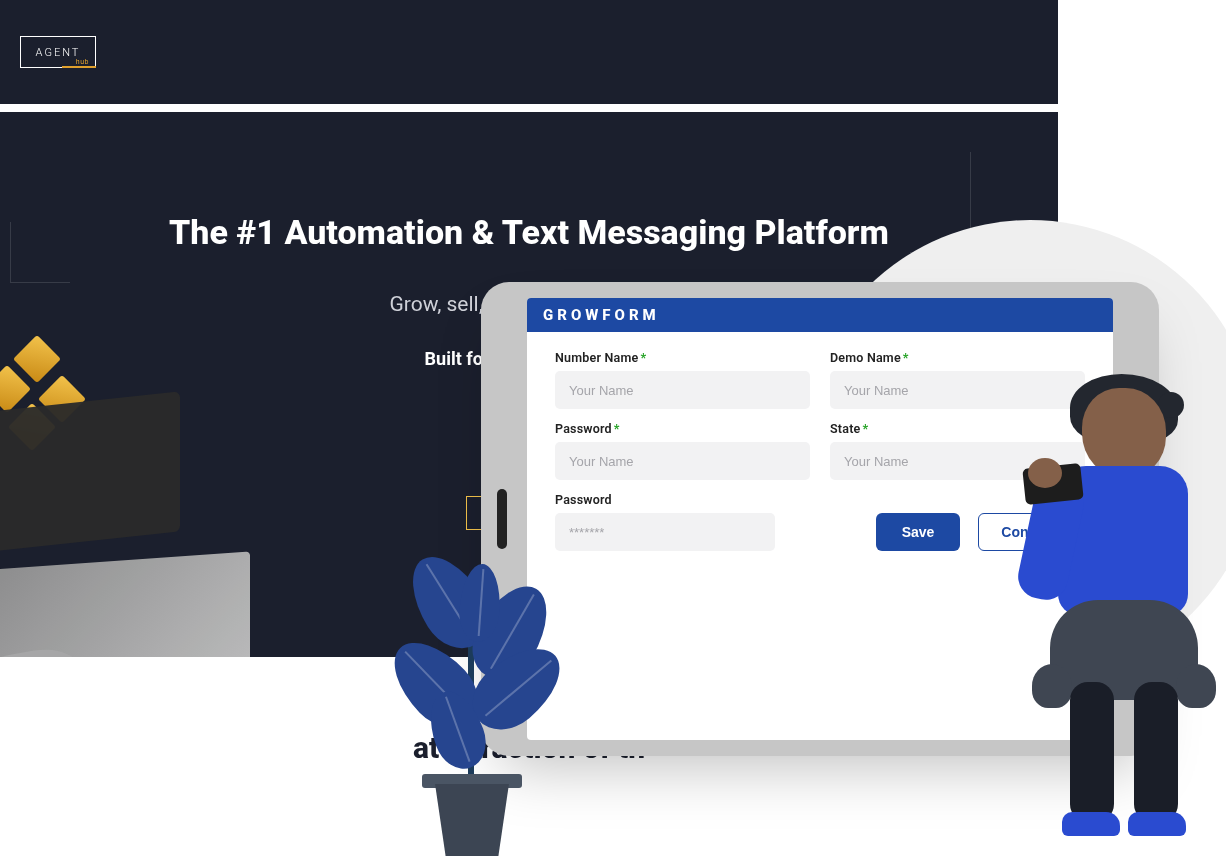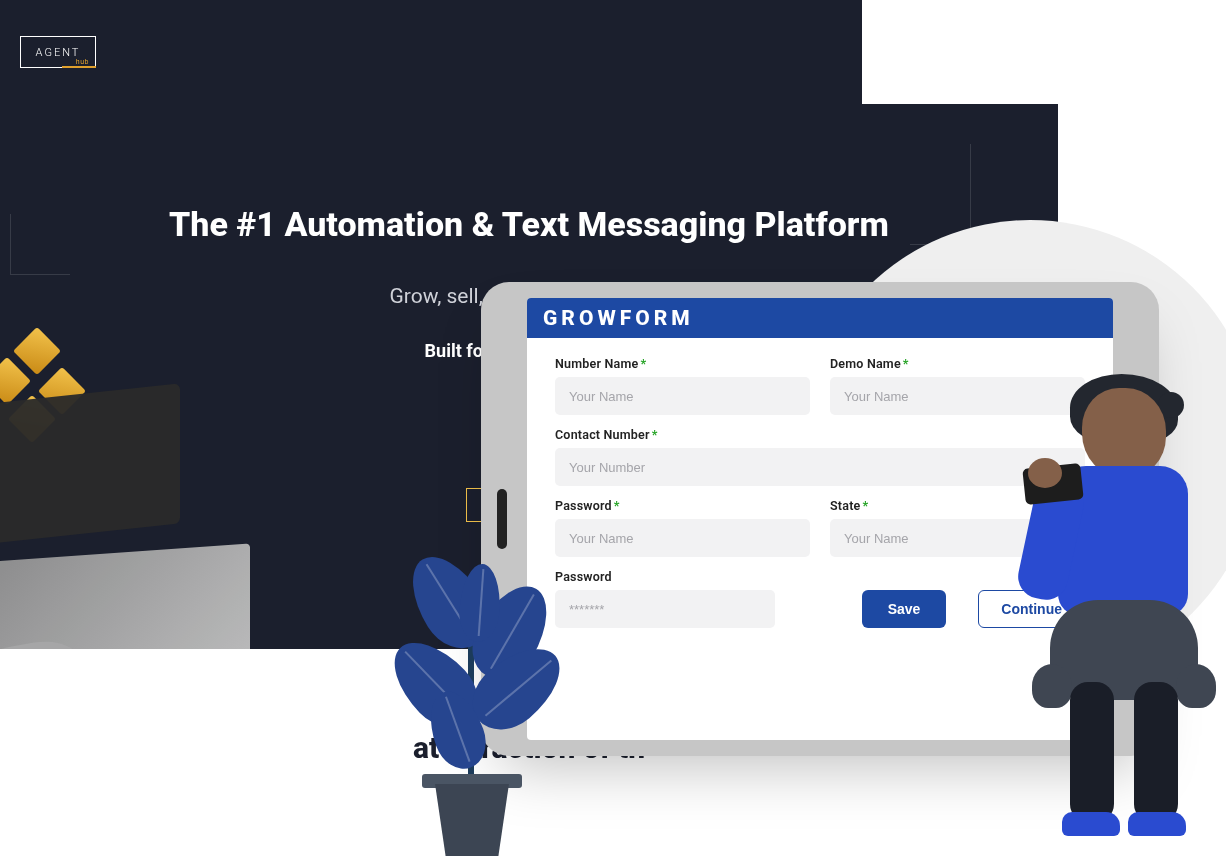--- a/index.html
+++ b/index.html
@@ -9,21 +9,21 @@
     height: 860px;
     overflow: hidden;
     position: relative;
     background: #fff;
   }
 
   
   .header {
     position: absolute;
     top: 0; left: 0;
-    width: 862px;
+    width: 1058px;
     height: 104px;
     background: #1b1f2d;
     display: flex;
     align-items: center;
     justify-content: space-between;
     padding: 0 20px 0 20px;
     z-index: 5;
   }
   .logo {
     width: 76px; height: 32px;
@@ -69,21 +69,21 @@
     font-size: 14px;
     text-align: center;
     line-height: 1.35;
     min-width: 108px;
     cursor: pointer;
   }
 
   
   .hero {
     position: absolute;
-    top: 104px; left: 0;
+    top: 112px; left: 0;
     width: 1058px;
     height: 545px;
     background: #1b1f2d;
     overflow: hidden;
   }
   .hero-inner {
     width: 100%;
     padding-top: 98px;
     text-align: center;
     color: #fff;
@@ -225,42 +225,42 @@
     border-radius: 4px;
     overflow: hidden;
     display: flex; flex-direction: column;
   }
   .form-header {
     background: #1d49a3;
     color: #fff;
     padding: 8px 16px;
     font-weight: 800;
     letter-spacing: 4px;
-    font-size: 21px;
+    font-size: 15px;
   }
   .form-body {
     flex: 1;
     padding: 18px 28px 14px 28px;
   }
   .row { display:flex; gap:20px; margin-bottom:12px; }
   .col { flex:1; display:flex; flex-direction:column; }
   .label { font-size:12.5px; color:#222; font-weight:600; margin-bottom:6px; letter-spacing:0.2px;}
   .req { color:#27a427; font-weight:700; margin-left:2px;}
   .input {
     background: #f2f2f3;
     border: none;
     border-radius: 5px;
     height: 38px;
     padding: 0 14px;
     font-size: 13px;
     color: #c2410c;
     outline: none;
   }
   .input::placeholder { color:#a5a5aa; }
-  .actions { display:flex; gap:32px; align-items:center; }
+  .actions { display:flex; gap:18px; align-items:center; }
   .btn-save {
     background:#1d49a3; color:#fff;
     border:none; border-radius:6px;
     padding:11px 26px; font-size:14px; font-weight:600;
     cursor:pointer;
   }
   .btn-continue {
     background:#fff; color:#1d49a3;
     border:1.5px solid #1d49a3; border-radius:6px;
     padding:10px 22px; font-size:14px; font-weight:600;
@@ -455,28 +455,20 @@
         </div>
         <div class="col">
           <span class="label">
             <span>Demo Name</span><span class="req">*</span>
           </span>
           <input class="input" placeholder="Your Name" style="">
         </div>
       </div>
 
 
-      <div class="row">
-        <div class="col">
-          <span class="label">
-            <span>Contact  Number</span><span class="req">*</span>
-          </span>
-          <input class="input" placeholder="Your Number" style="">
-        </div>
-      </div>
 
       <div class="row">
         <div class="col">
           <span class="label">
             <span>Password</span><span class="req">*</span>
           </span>
           <input class="input" placeholder="Your Name" style="">
         </div>
         <div class="col">
           <span class="label">

